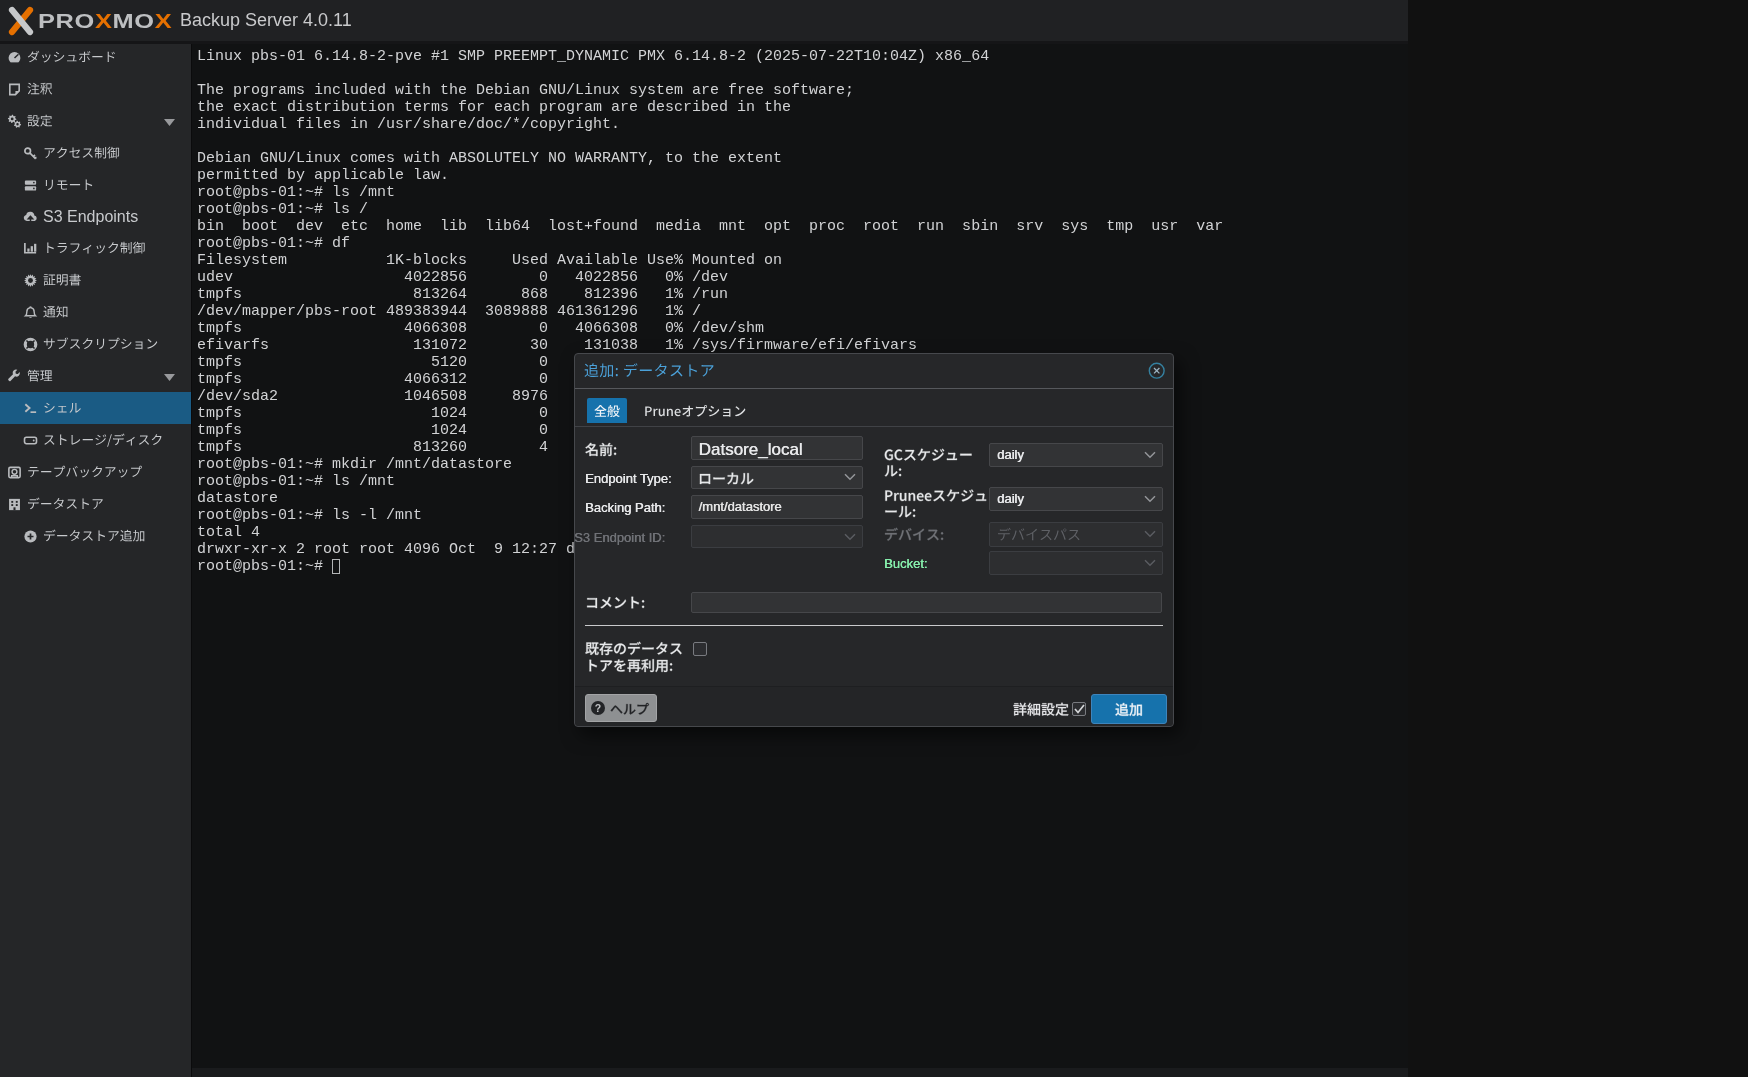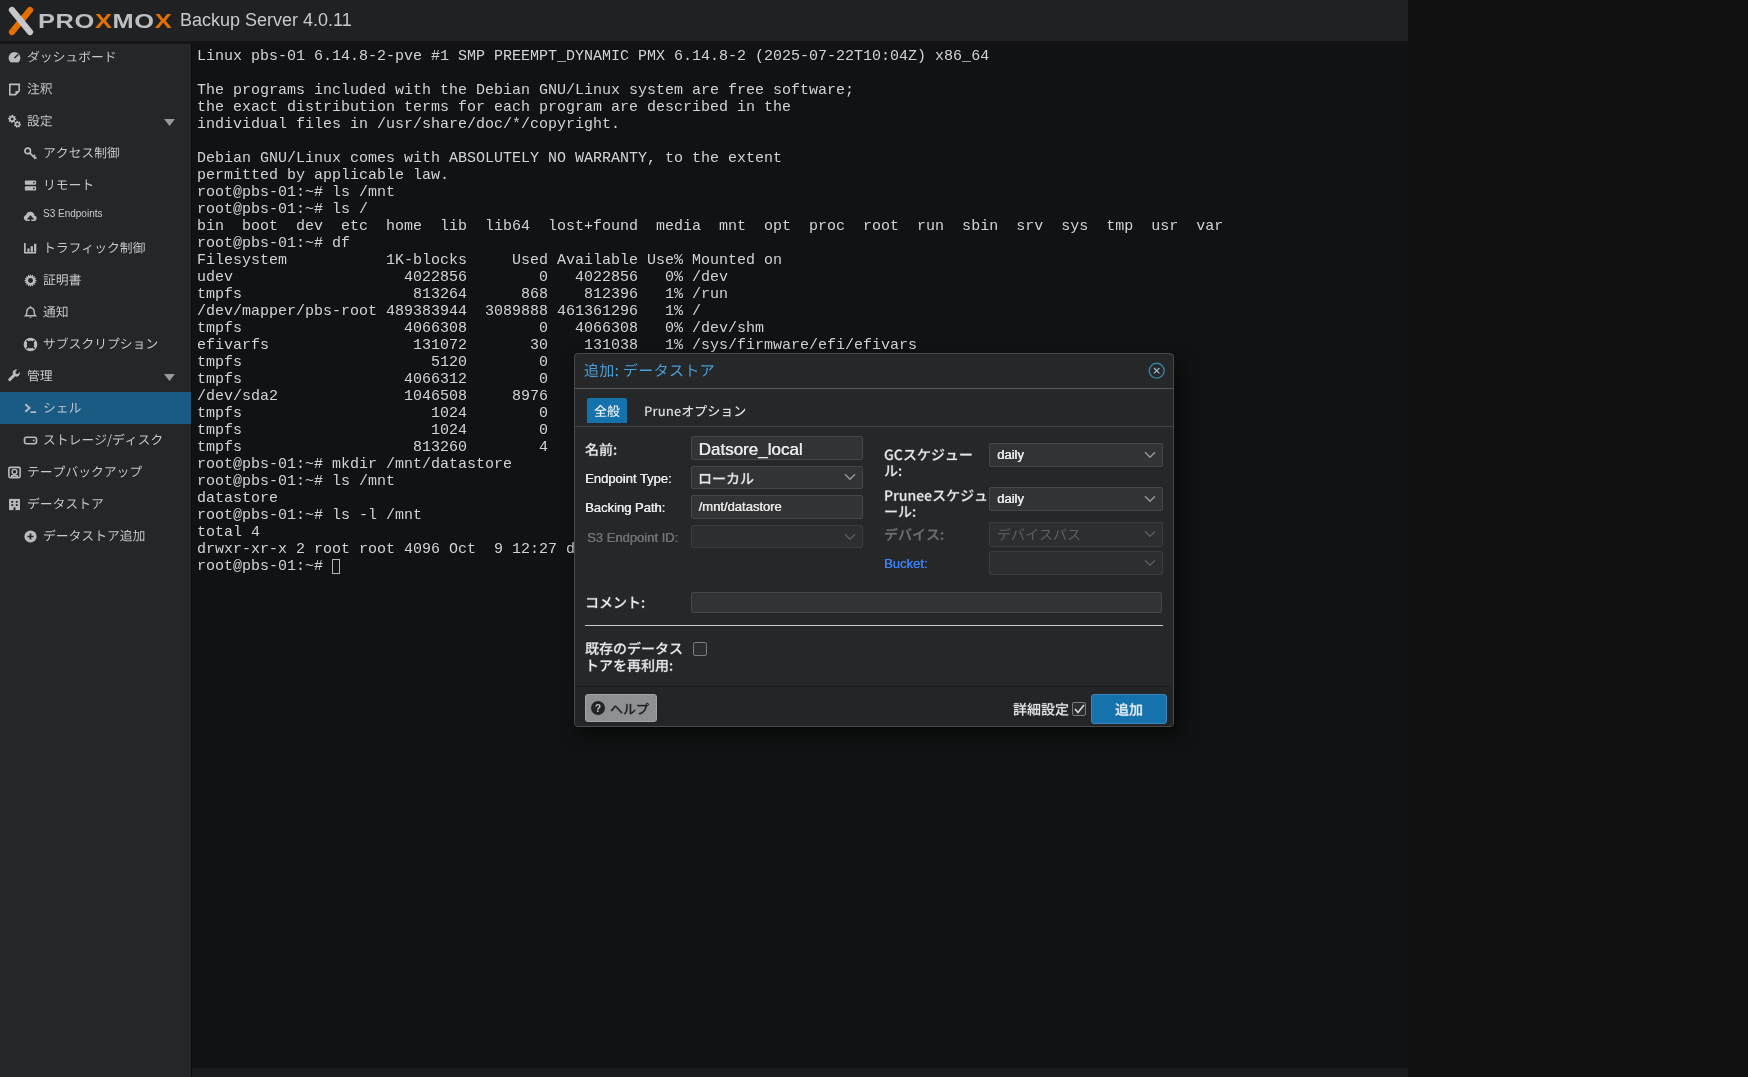--- a/index.html
+++ b/index.html
@@ -162,21 +162,21 @@
 <svg style="position:absolute;left:23px;top:178px" width="15" height="15" viewBox="0 0 16 16">
       <rect x="2" y="2.6" width="12" height="4.6" rx="1" fill="#b9bbbe"></rect>
       <rect x="2" y="8.8" width="12" height="4.6" rx="1" fill="#b9bbbe"></rect>
       <circle cx="11.6" cy="4.9" r="0.9" fill="#252628"></circle>
       <circle cx="11.6" cy="11.1" r="0.9" fill="#252628"></circle>
     </svg>
 <svg style="position:absolute;left:23px;top:209px" width="15" height="15" viewBox="0 0 16 16">
       <path d="M4 12.8a3.3 3.3 0 0 1-.6-6.5A4.4 4.4 0 0 1 12.1 7a3 3 0 0 1 .5 5.8z" fill="#b9bbbe"></path>
       <path d="M8 13V9 M8 7.8l-2.3 2.6h4.6z" stroke="#252628" stroke-width="1.6" fill="#252628"></path>
     </svg>
-<div class="abs" style="left:43px;top:208px;font-size:10px;color:#c8cacd">S3 Endpoints</div>
+<div class="abs" style="left:43px;top:208px;font-size:16px;color:#c8cacd">S3 Endpoints</div>
 <svg style="position:absolute;left:23px;top:241px" width="15" height="15" viewBox="0 0 16 16">
       <path d="M2 2v10.5h12" stroke="#b9bbbe" stroke-width="1.8" fill="none"></path>
       <rect x="4.6" y="8" width="2.4" height="3.4" fill="#b9bbbe"></rect>
       <rect x="8.2" y="5.5" width="2.4" height="5.9" fill="#b9bbbe"></rect>
       <rect x="11.8" y="3" width="2.4" height="8.4" fill="#b9bbbe"></rect>
     </svg>
 <svg style="position:absolute;left:23px;top:273px" width="15" height="15" viewBox="0 0 16 16">
       <path d="M14.8 8.0 12.8 9.0 14.3 10.6 12.1 10.7 12.8 12.8 10.7 12.1 10.6 14.3 9.0 12.8 8.0 14.8 7.0 12.8 5.4 14.3 5.3 12.1 3.2 12.8 3.9 10.7 1.7 10.6 3.2 9.0 1.2 8.0 3.2 7.0 1.7 5.4 3.9 5.3 3.2 3.2 5.3 3.9 5.4 1.7 7.0 3.2 8.0 1.2 9.0 3.2 10.6 1.7 10.7 3.9 12.8 3.2 12.1 5.3 14.3 5.4 12.8 7.0Z" fill="#b9bbbe"></path>
       <circle cx="8" cy="8" r="2.6" fill="#252628"></circle>
     </svg>
@@ -296,22 +296,22 @@
     <svg class="abs" style="left:1143.5px;top:530.45px" width="12" height="8">
       <path d="M1 1.2l5 5 5-5" stroke="#5a5c61" stroke-width="1.5" fill="none"></path>
     </svg>
 <div class="abs" style="left:989px;top:550.6px;width:173.5px;height:24.5px;background:#2d2e30;border:1px solid #3b3d41;border-radius:2px"></div>
     <svg class="abs" style="left:1143.5px;top:558.85px" width="12" height="8">
       <path d="M1 1.2l5 5 5-5" stroke="#5a5c61" stroke-width="1.5" fill="none"></path>
     </svg>
 <div class="abs" style="left:690.5px;top:592px;width:471.5px;height:21px;background:#323335;border:1px solid #46474a;border-radius:2px"></div>
 <div class="abs" style="left:585px;top:470.5px;font-size:13px;color:#e8e9eb;text-shadow:0.45px 0 0 currentColor">Endpoint Type:</div>
 <div class="abs" style="left:585px;top:500.1px;font-size:13px;color:#e8e9eb;text-shadow:0.45px 0 0 currentColor">Backing Path:</div>
-<div class="abs" style="left:587px;top:529.7px;font-size:13px;color:#707277;text-shadow:0.45px 0 0 currentColor">S3 Endpoint ID:</div>
-<div class="abs" style="left:884px;top:555.5px;font-size:13px;color:#3b82f6;text-shadow:0.45px 0 0 currentColor">Bucket:</div>
+<div class="abs" style="left:574px;top:529.7px;font-size:13px;color:#707277;text-shadow:0.45px 0 0 currentColor">S3 Endpoint ID:</div>
+<div class="abs" style="left:884px;top:555.5px;font-size:13px;color:#86efac;text-shadow:0.45px 0 0 currentColor">Bucket:</div>
 <div class="abs" style="left:585px;top:625px;width:578px;height:1px;background:#c9cacc"></div>
 <div class="abs" style="left:692.5px;top:641.5px;width:14px;height:14px;background:#2c2d30;border:1px solid #797b80;border-radius:2px"></div>
 <div class="abs" style="left:575px;top:686px;width:598px;height:1px;background:#1e1f21"></div>
 <div class="abs" style="left:575px;top:687px;width:598px;height:39px;background:#242527;border-radius:0 0 4px 4px"></div>
 <div class="abs" style="left:585px;top:694px;width:72px;height:28px;background:#8e9092;border:1px solid #a3a4a6;border-radius:3px"></div>
 <svg class="abs" style="left:591px;top:701px" width="14" height="14">
       <circle cx="7" cy="7" r="7" fill="#232427"></circle>
       <text x="7" y="11" text-anchor="middle" font-family="Liberation Sans" font-size="10.5" font-weight="bold" fill="#bfc1c3">?</text>
     </svg>
 <div class="abs" style="left:1072px;top:701.8px;width:14px;height:14px;background:#2c2d30;border:1px solid #797b80;border-radius:2px"></div>

